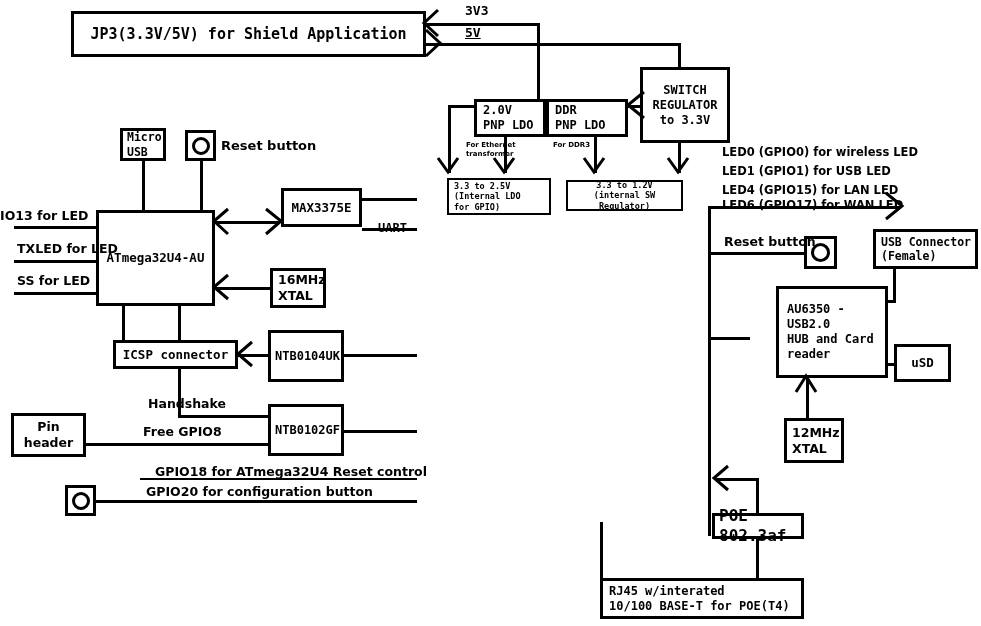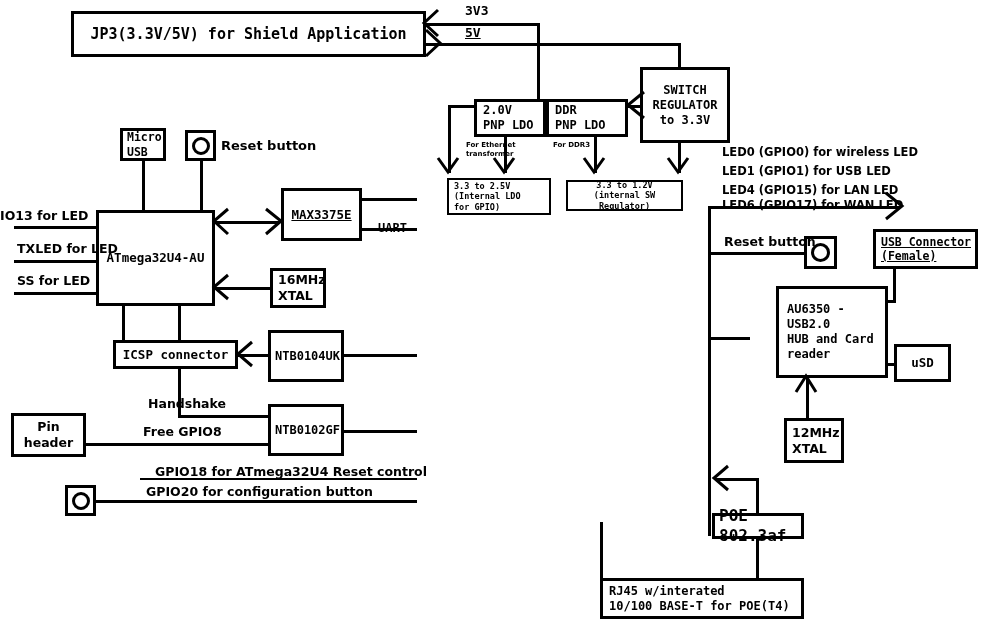--- a/index.html
+++ b/index.html
@@ -228,21 +228,21 @@
   </div>
 
   <div class="btn-box" style="left:185px; top:130px; width:31px; height:31px;">
     <span class="btn-circle" style="width:18px; height:18px;"></span>
   </div>
 
   <div class="box center" style="left:96px; top:210px; width:119px; height:96px;">
     <span class="box-label mono" style="font-size:12.5px;">ATmega32U4-AU</span>
   </div>
 
-  <div class="box center" style="left:281px; top:188px; width:81px; height:53px;text-decoration:underline;">
+  <div class="box center" style="left:281px; top:188px; width:81px; height:39px;">
     <span class="box-label mono" style="font-size:12.5px;">MAX3375E</span>
   </div>
 
   <div class="box left" style="left:270px; top:268px; width:56px; height:40px; padding-left:5px;">
     <span class="box-label sans" style="font-size:12.5px;">16MHz
 XTAL</span>
   </div>
 
   <div class="box center" style="left:113px; top:340px; width:125px; height:29px;">
     <span class="box-label mono" style="font-size:12.5px;">ICSP connector</span>
@@ -262,21 +262,21 @@
 
   <div class="btn-box" style="left:65px; top:485px; width:31px; height:31px;">
     <span class="btn-circle" style="width:18px; height:18px;"></span>
   </div>
 
   <div class="btn-box" style="left:804px; top:236px; width:33px; height:33px;">
     <span class="btn-circle" style="width:19px; height:19px;"></span>
   </div>
 
   <div class="box left" style="left:873px; top:229px; width:105px; height:40px; padding-left:5px;">
-    <span class="box-label mono" style="font-size:11.5px;text-decoration:underline;">USB Connector
+    <span class="box-label mono" style="font-size:11.5px;">USB Connector
 (Female)</span>
   </div>
 
   <div class="box left" style="left:776px; top:286px; width:112px; height:92px; padding-left:8px;">
     <span class="box-label mono" style="font-size:12px;">AU6350 -USB2.0
 HUB and Card
 reader</span>
   </div>
 
   <div class="box center" style="left:894px; top:344px; width:57px; height:38px;">

